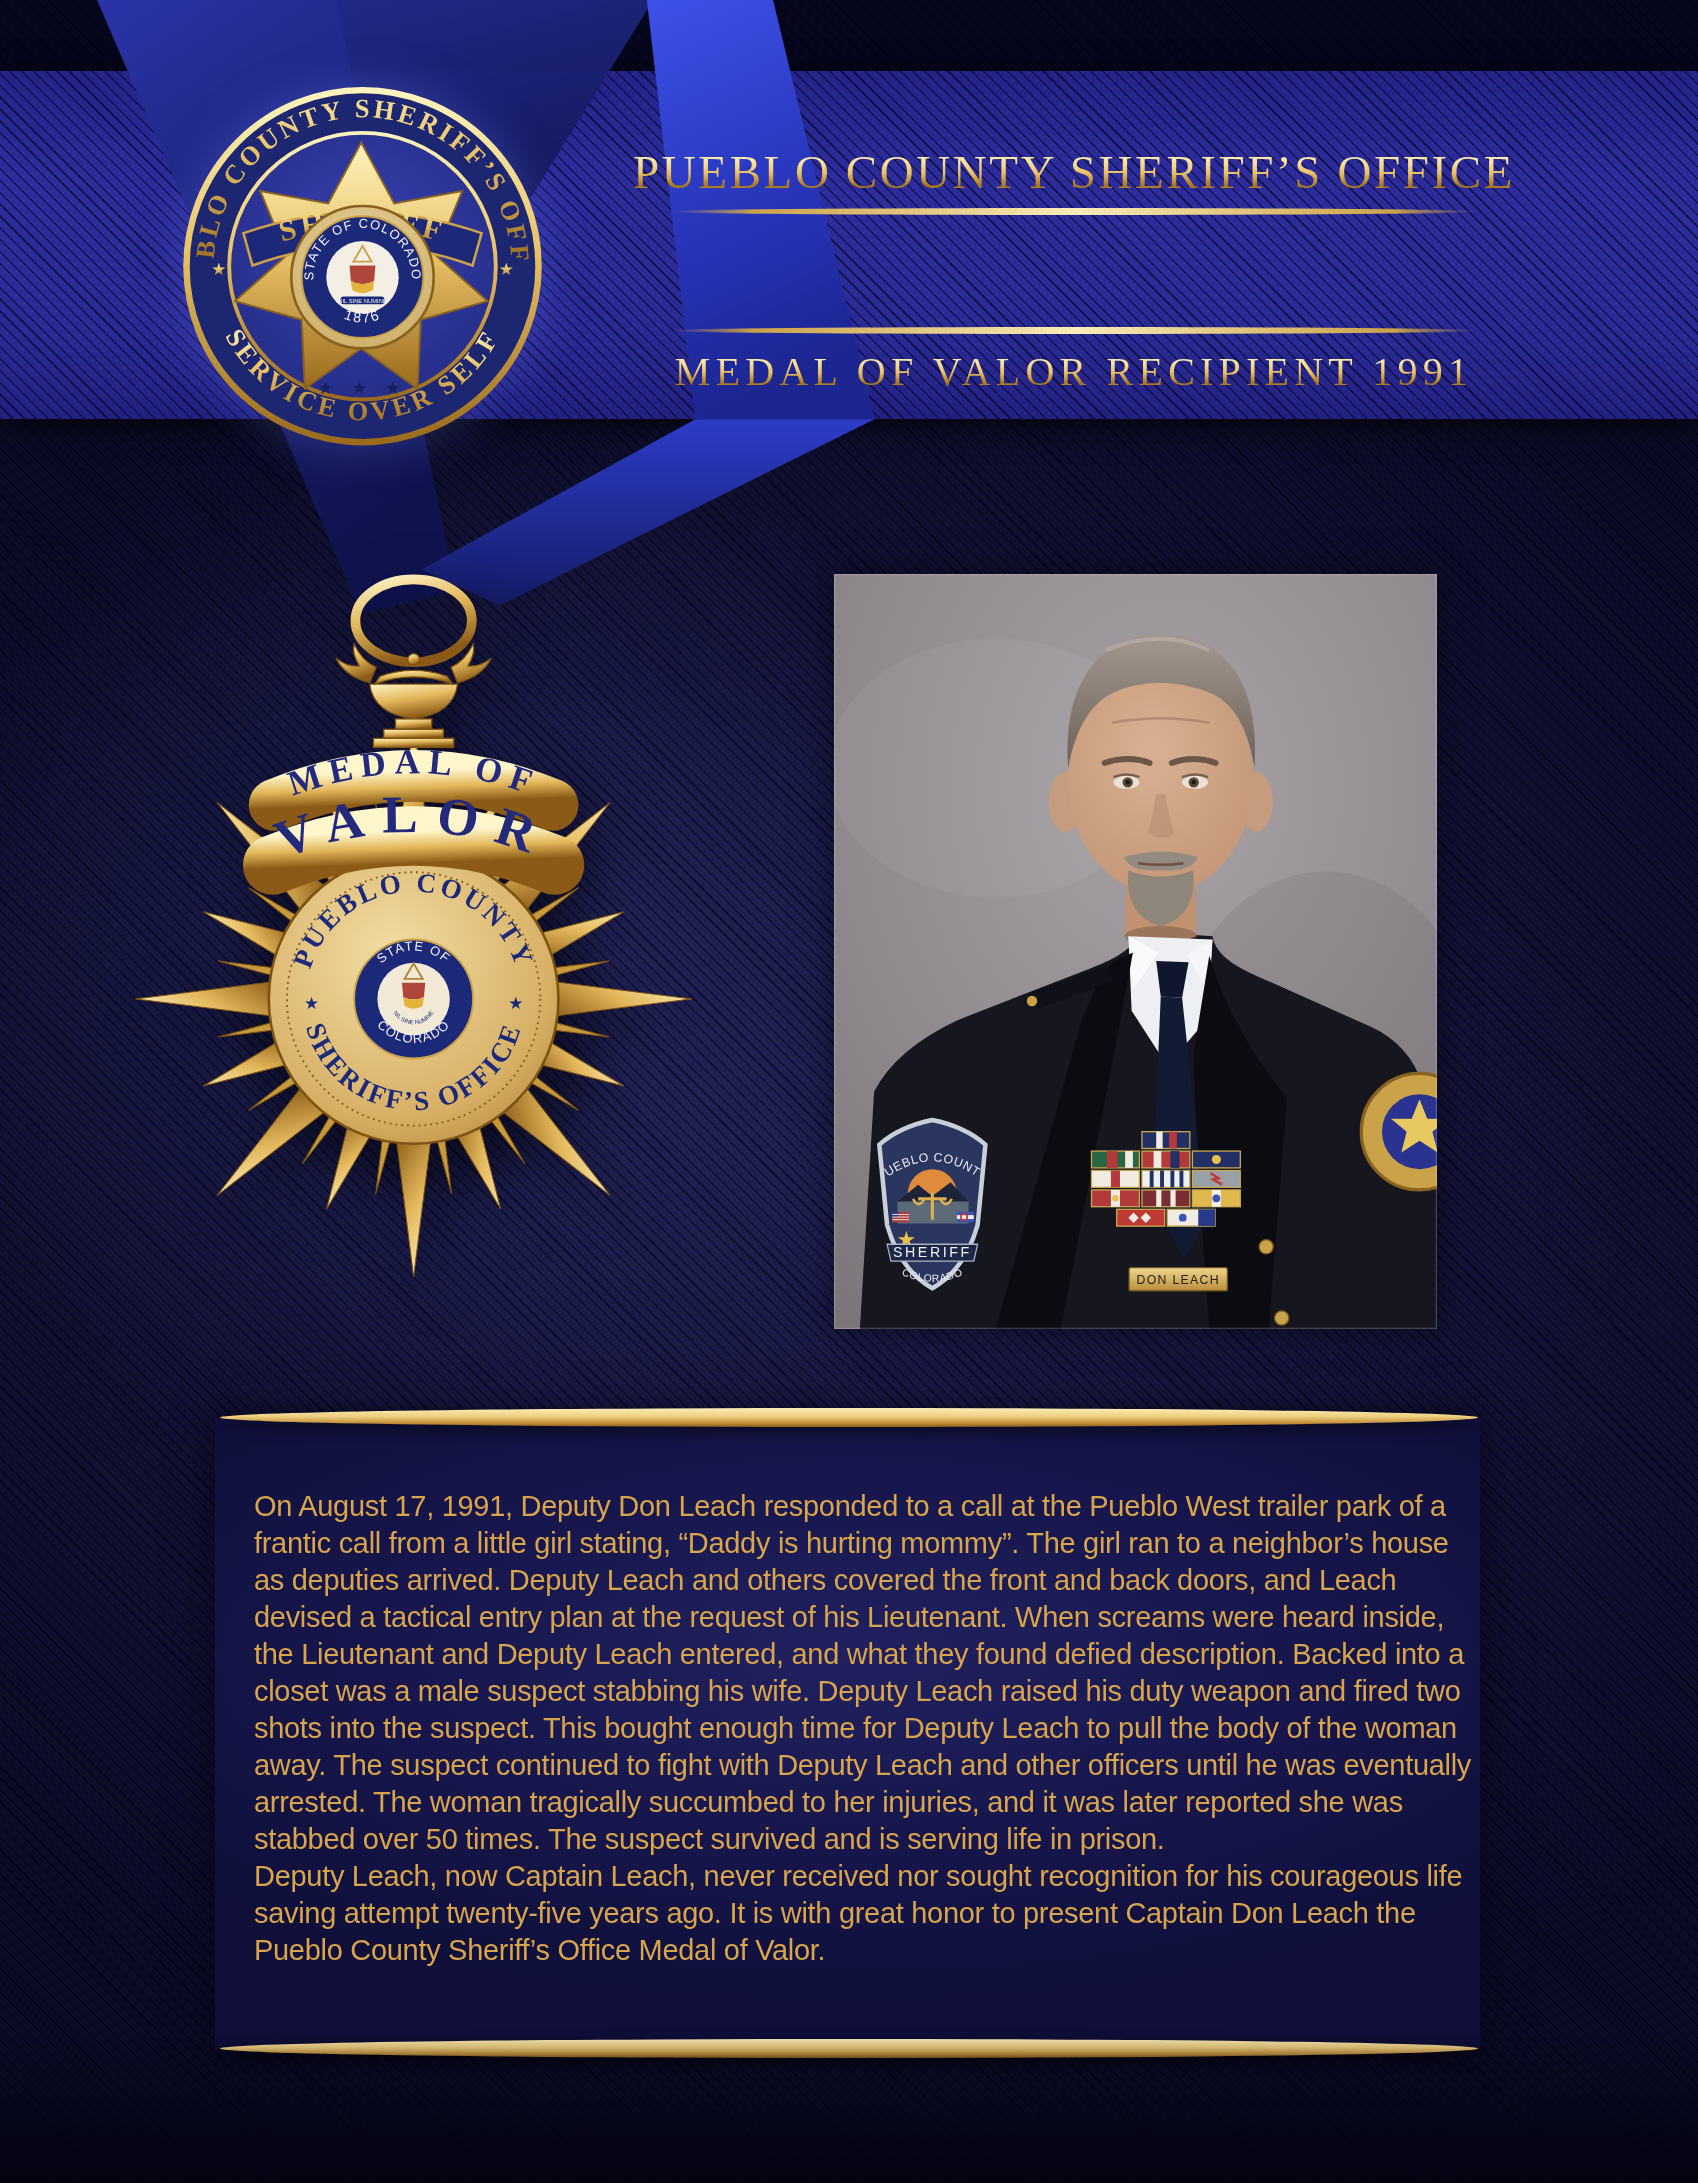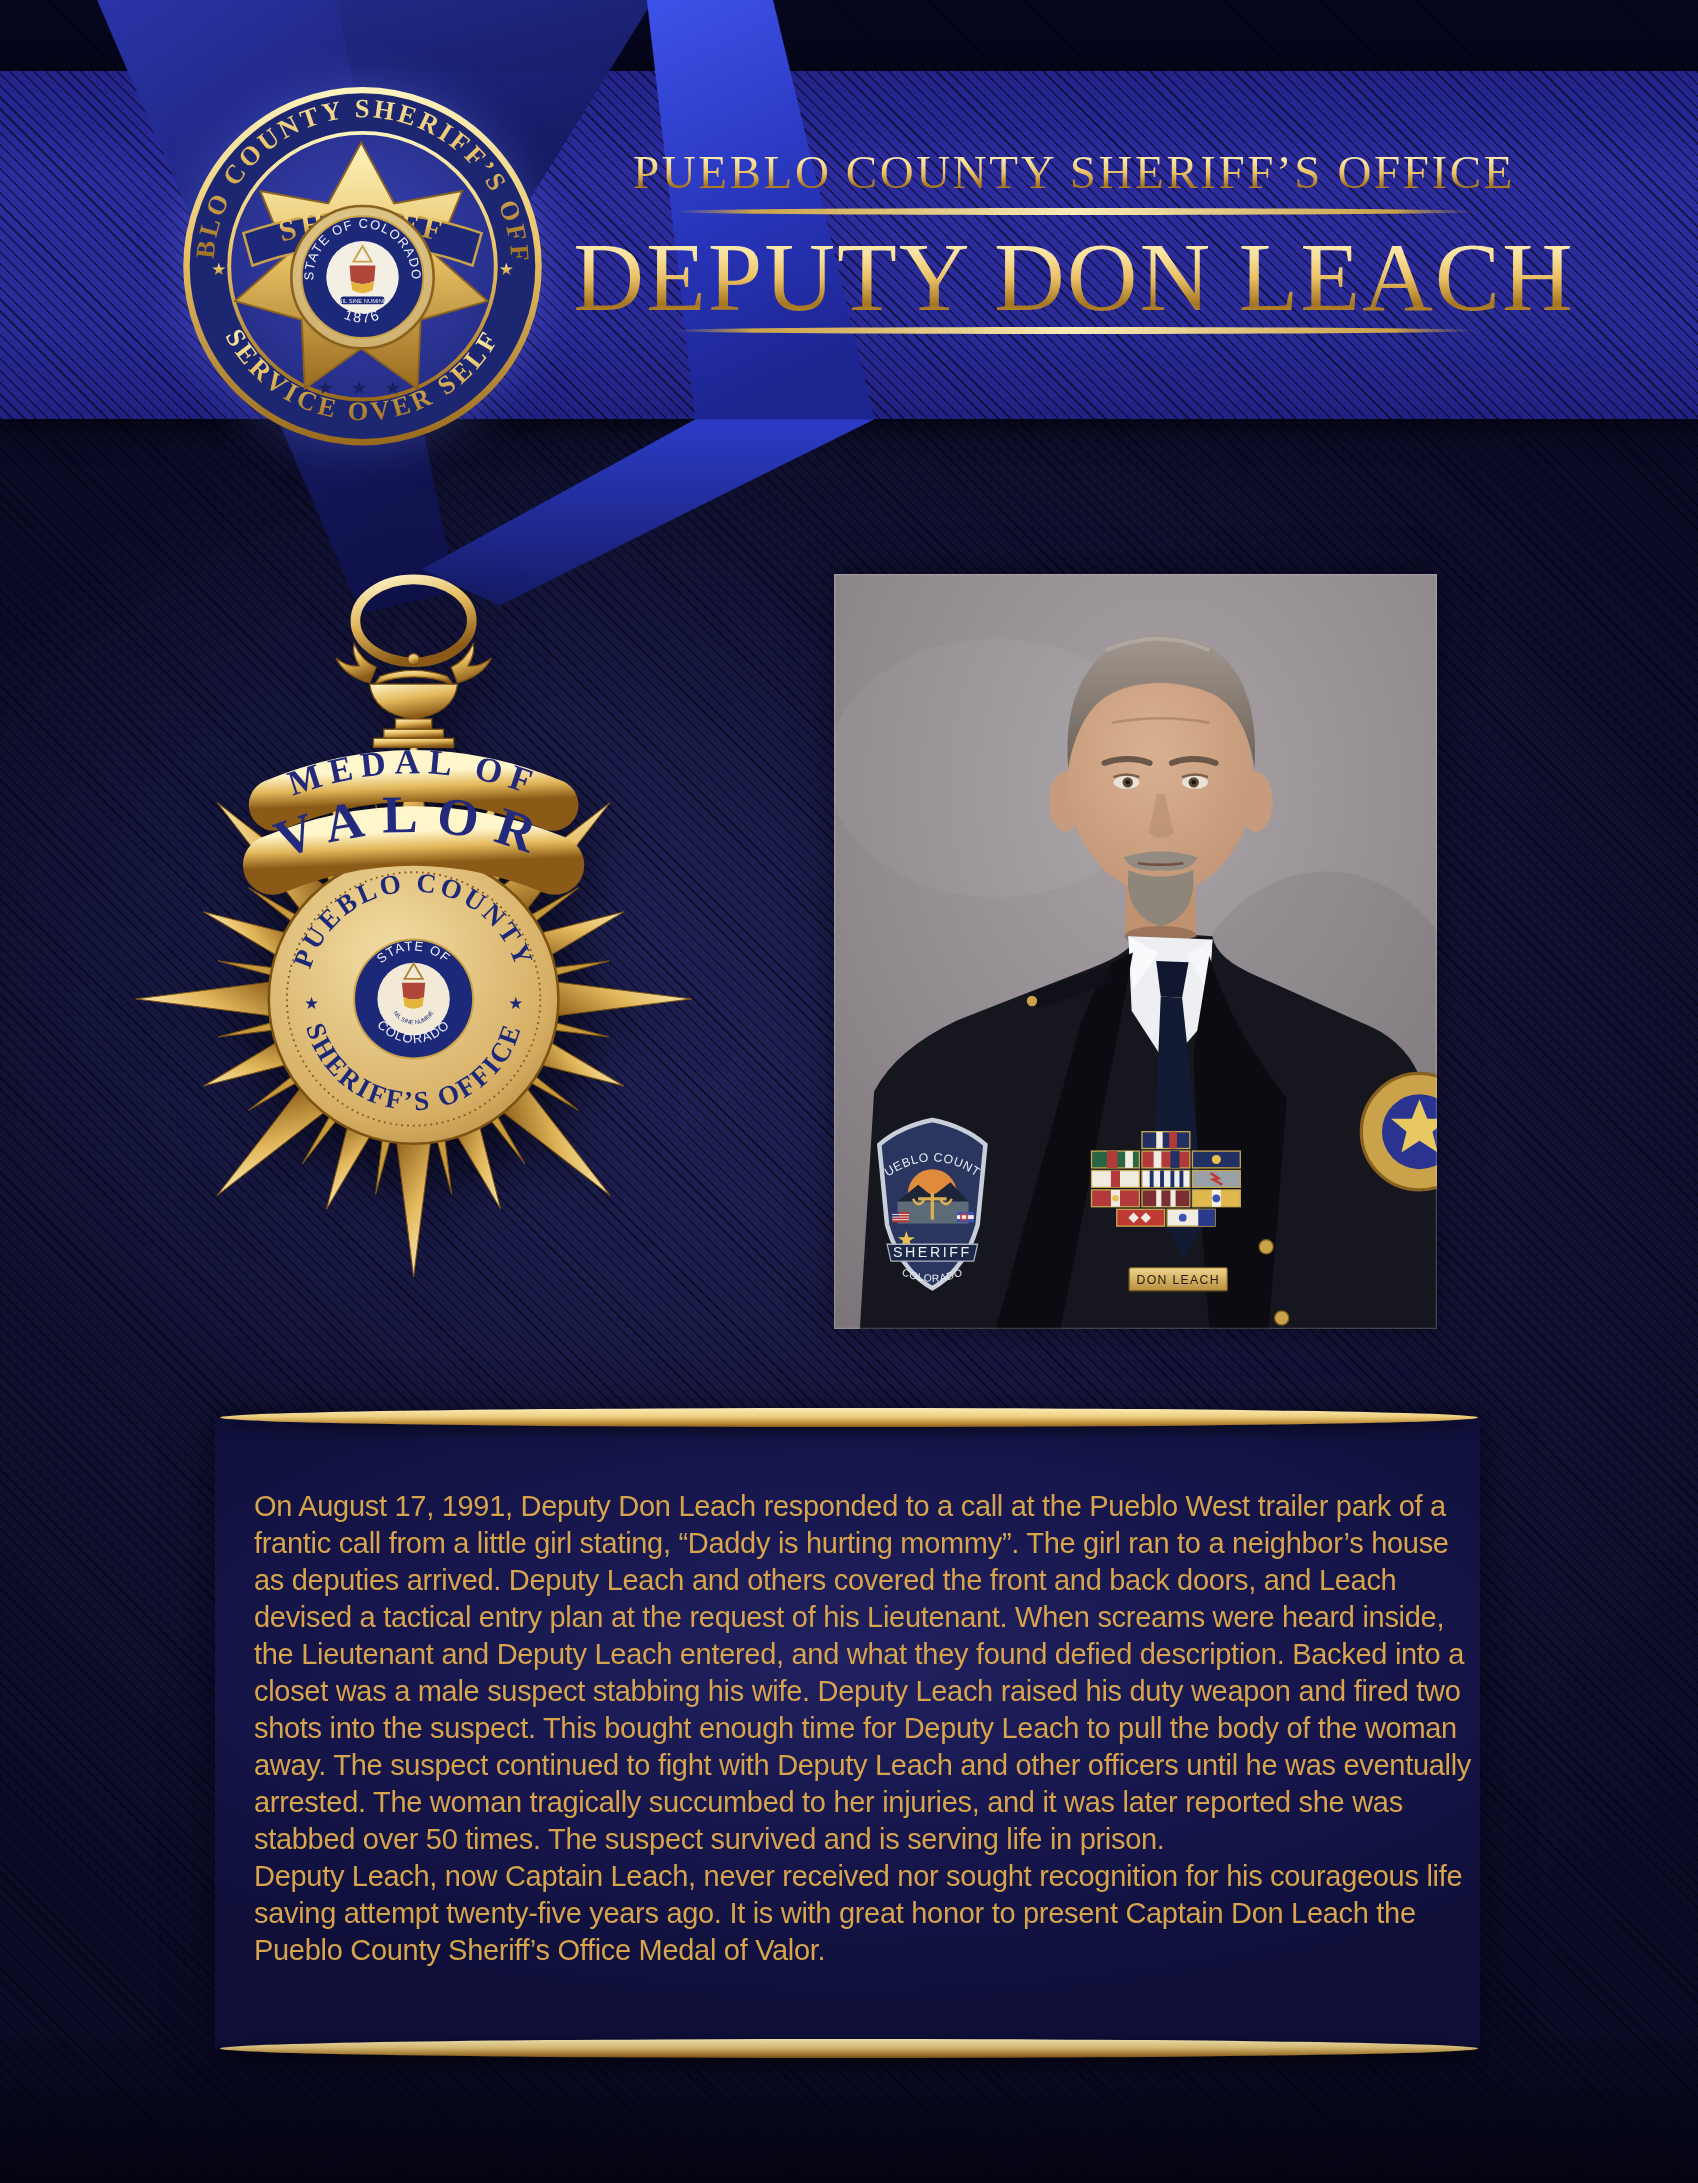--- a/index.html
+++ b/index.html
@@ -86,22 +86,22 @@
       </linearGradient>
     </defs>
     <polygon points="430,0 1010,0 700,500 520,420" fill="url(#rDark)" opacity="0.95"></polygon>
     <polygon points="150,0 520,0 705,915 558,948" fill="url(#rDark2)"></polygon>
     <polygon points="1000,0 1195,0 1352,648 1075,648" fill="url(#rBright)"></polygon>
     <polygon points="1075,648 1352,648 772,936 652,880" fill="url(#rBright2)"></polygon>
   </svg>
 
   <div id="hdr-org" class="hdr-center gold-text">PUEBLO COUNTY SHERIFF’S OFFICE</div>
   <div id="hdr-div1" class="hdr-divider"></div>
-  <div id="hdr-name" class="hdr-center gold-text">DEPUTY DON LEACH</div>
   <div id="hdr-div2" class="hdr-divider"></div>
+  <div id="hdr-sub" class="hdr-center gold-text">MEDAL OF VALOR RECIPIENT 1991</div>
 
   <svg id="seal-svg" viewBox="0 0 564 564">
     <defs>
       <linearGradient id="sGold" x1="0" y1="0" x2="0" y2="1">
         <stop offset="0" stop-color="#fdf3bd"></stop>
           <stop offset="0.45" stop-color="#e9c368"></stop>
           <stop offset="1" stop-color="#9a6b1d"></stop>
       </linearGradient>
       <radialGradient id="sField" cx="0.5" cy="0.42" r="0.7">
         <stop offset="0" stop-color="#3942b2"></stop>

